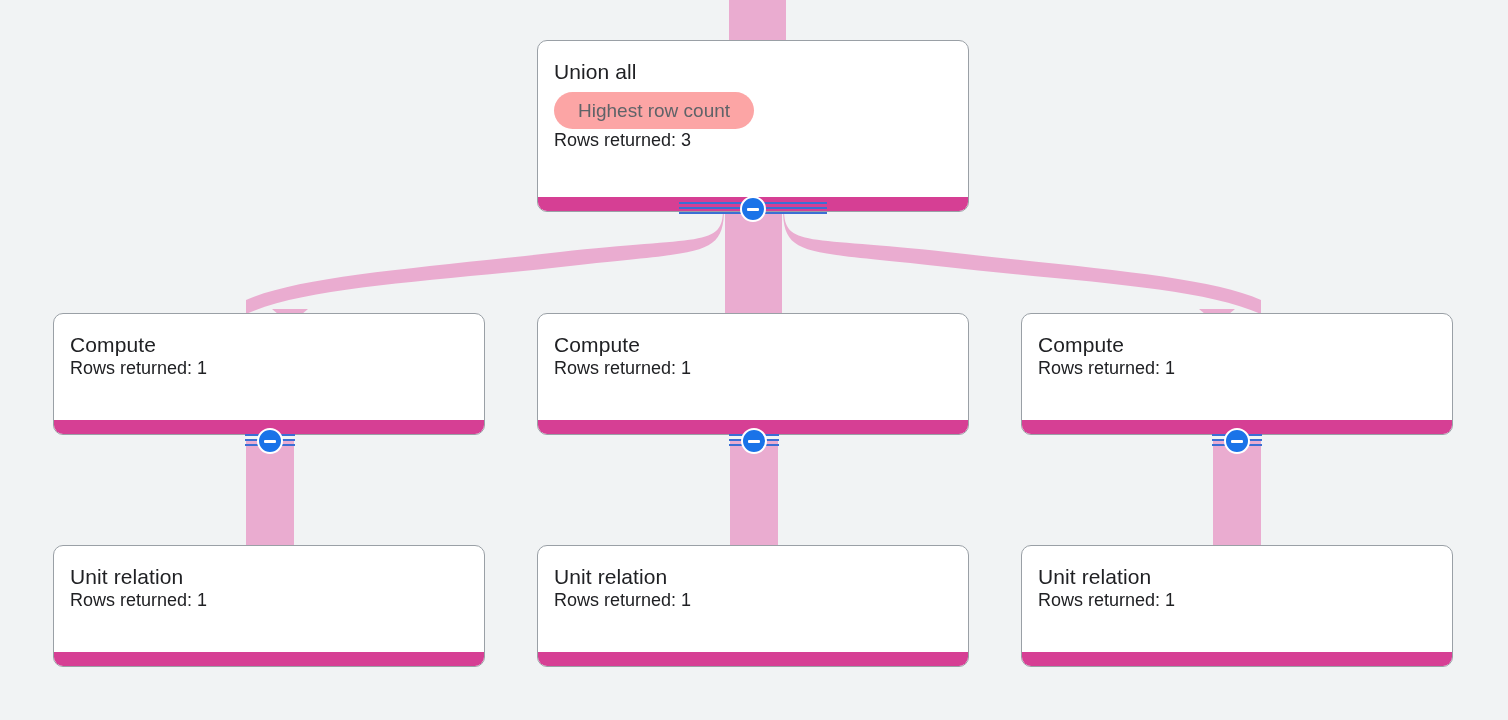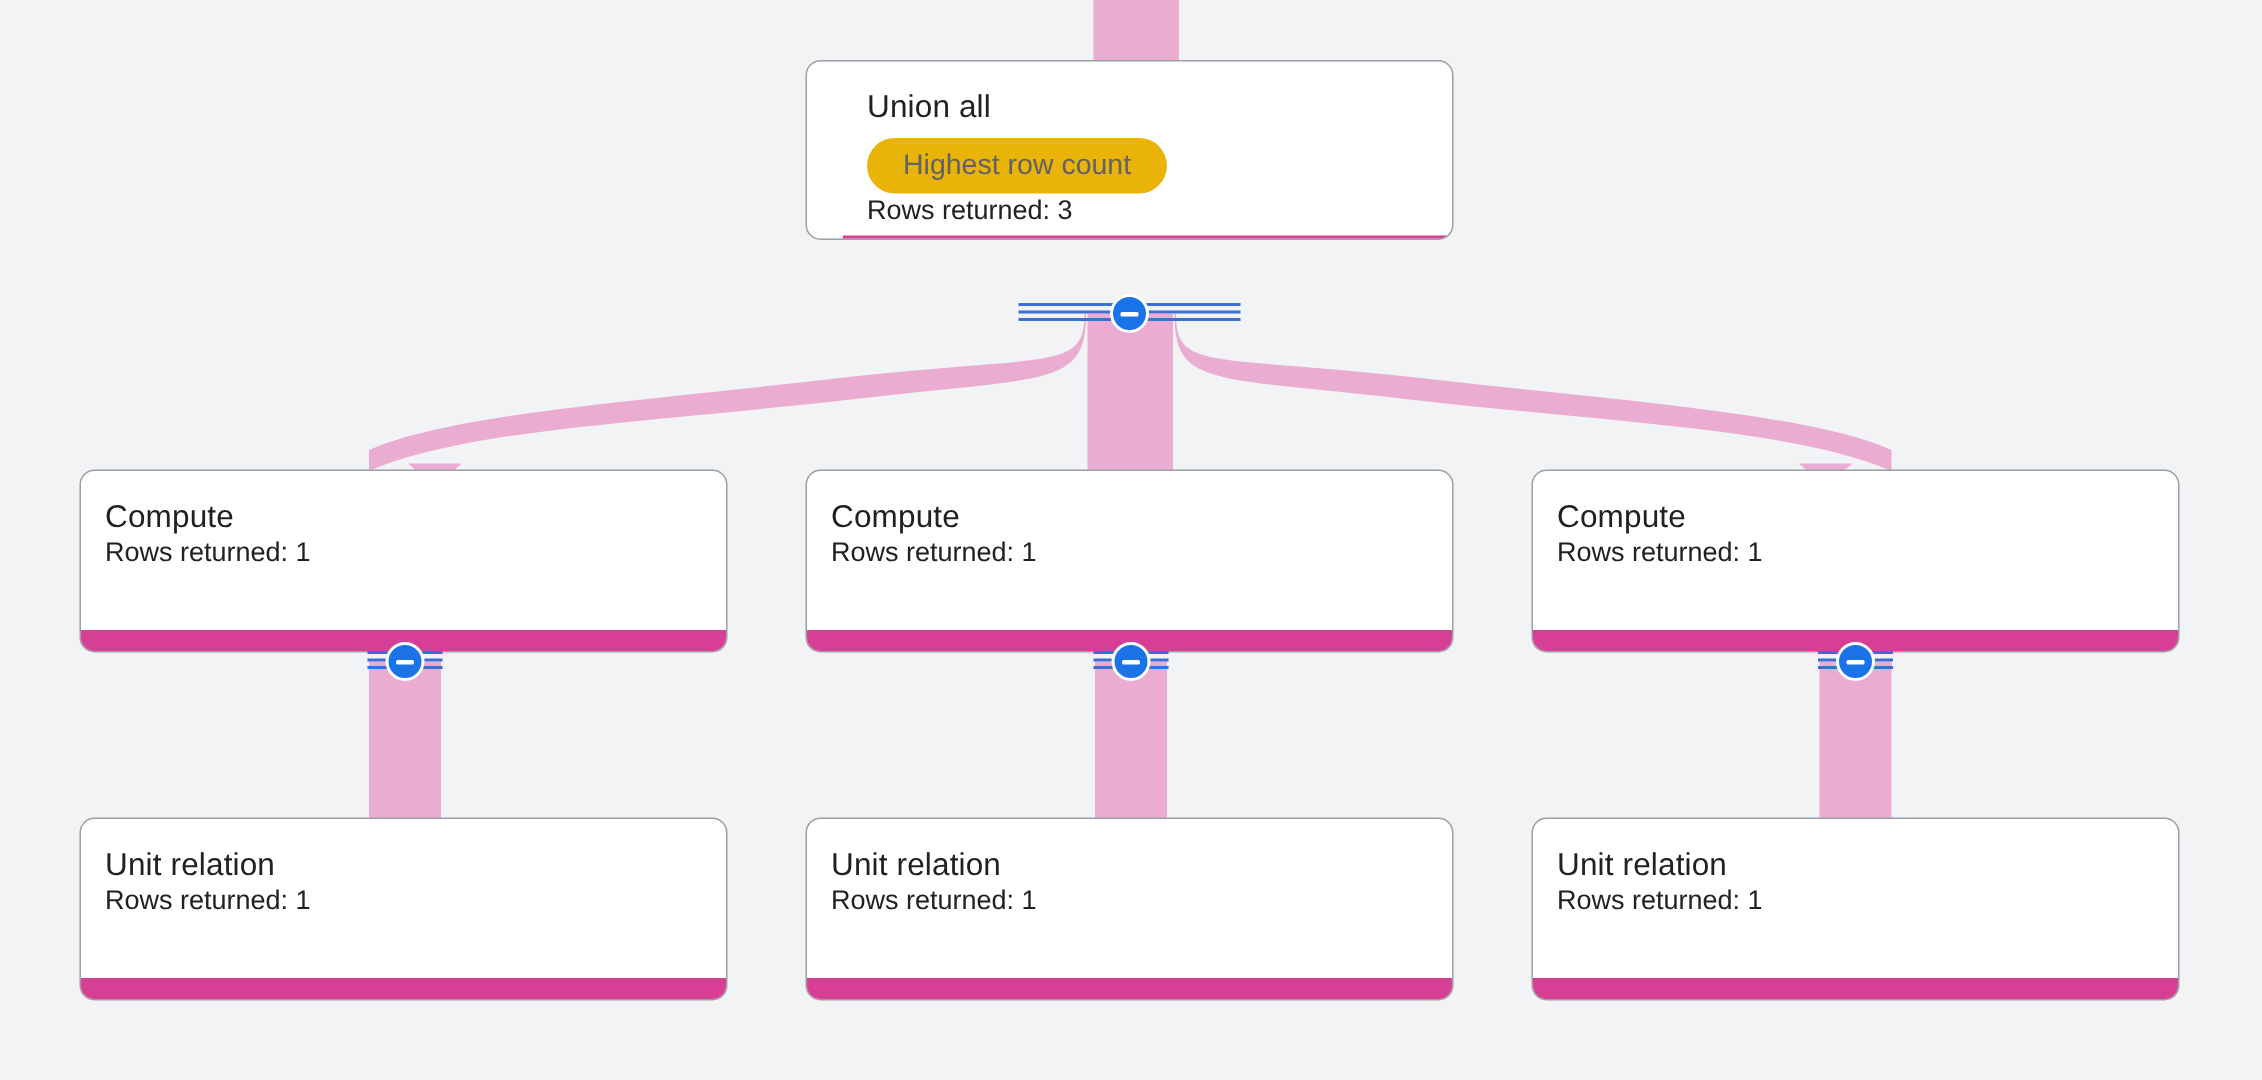--- a/index.html
+++ b/index.html
@@ -52,21 +52,21 @@
     font-weight: 400;
     letter-spacing: 0.1px;
     margin: 0;
     white-space: nowrap;
   }
   .node-badge-row {
     margin-top: 8px;
   }
   .node-badge {
     display: inline-block;
-    background: #eab308;
+    background: #fca5a5;
     color: #5f6368;
     font-size: 19px;
     line-height: 23px;
     padding: 7px 24px;
     border-radius: 19px;
     white-space: nowrap;
     text-align: right;
   }
   .node-sub {
     font-size: 18px;
@@ -150,21 +150,21 @@
              C 807 251, 783 258, 783 209 Z"></path>
     <path fill="#eaacd0" d="M 1199 309 L 1235 309 L 1217 324 Z"></path>
 
     <rect x="246" y="441" width="48" height="105" fill="#eaacd0"></rect>
 
     <rect x="730" y="441" width="48" height="105" fill="#eaacd0"></rect>
 
     <rect x="1213" y="441" width="48" height="105" fill="#eaacd0"></rect>
   </svg>
 
-  <div class="node" style="left:537px; top:40px; width:432px; height:120px;padding-left:24px;">
+  <div class="node" style="left:537px; top:40px; width:432px; height:172px;">
     <div class="node-body">
       <div class="node-title">Union all</div>
       <div class="node-badge-row">
         <span class="node-badge">Highest row count</span>
       </div>
       <div class="node-sub">Rows returned: 3</div>
     </div>
     <div class="node-footer"></div>
   </div>
 

